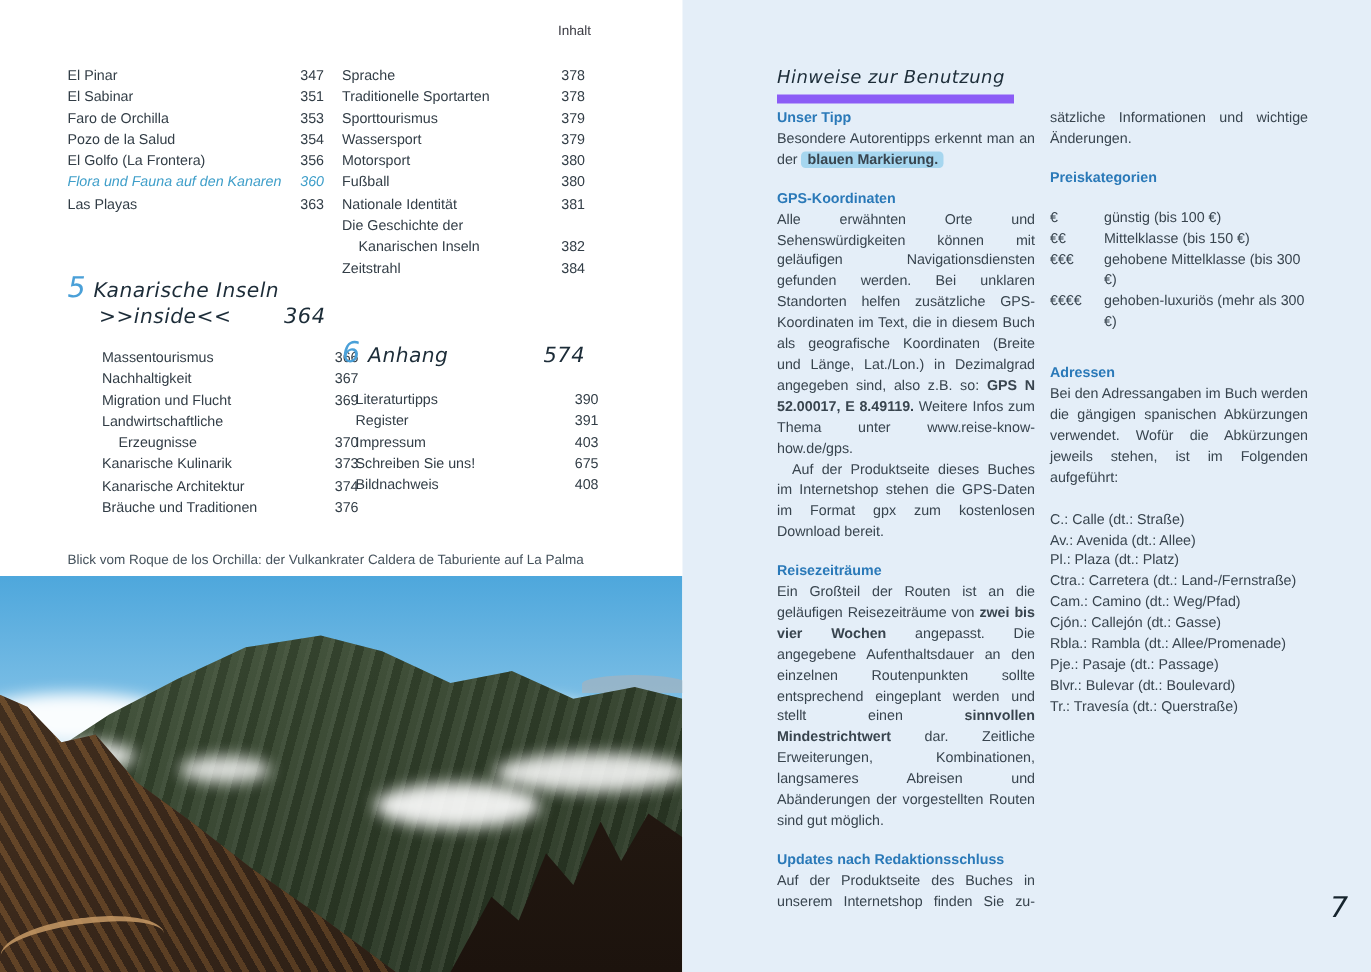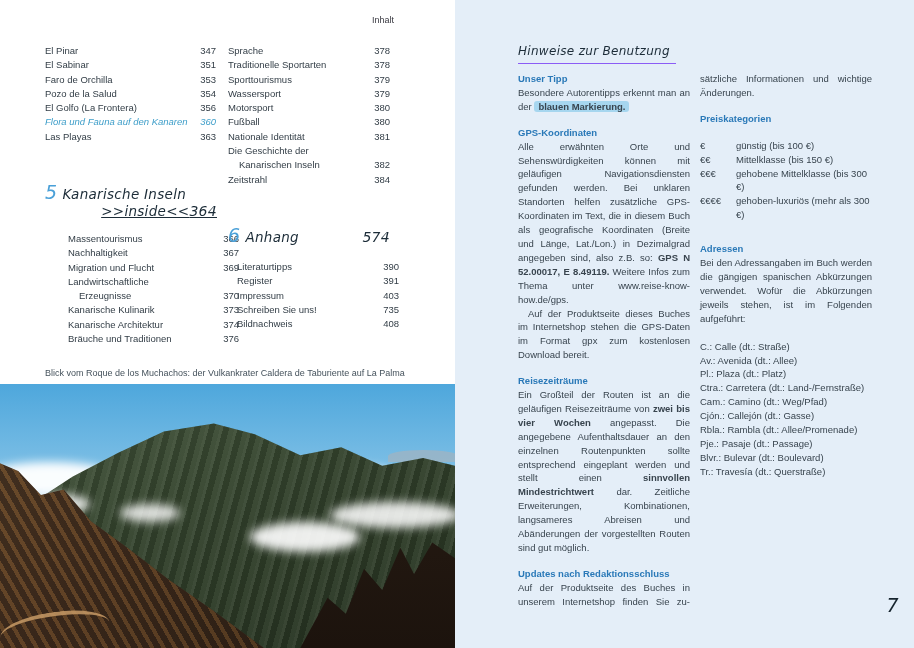--- a/index.html
+++ b/index.html
@@ -20,21 +20,21 @@
   .toc-row.italic { color:#3e9ec9; font-style:italic; }
   #toc-col1-top    { left:45px;  top:44px;  width:171px; }
   #toc-col1-bottom { left:32px;  top:232px; width:171px;margin-left:36px; }
   #toc-col2-top    { left:228px; top:44px;  width:162px; }
   #toc-col2-bottom { left:237px; top:260px; width:162px; }
 
   .hand { font-family:"DejaVu Sans", sans-serif; font-style:italic; letter-spacing:.3px; color:#1c2c38; }
   .hand-num { font-size:19px; color:#4aa0d8; font-style:italic; margin-right:5px; }
   .chapter5 { position:absolute; left:45px; top:184px; width:172px; }
   .chapter5 .l1 { font-size:13.5px; line-height:17px; }
-  .chapter5 .l2 { display:flex; justify-content:flex-end; font-size:13.5px; line-height:17px; padding-left:21px;text-decoration:underline; }
+  .chapter5 .l2 { display:flex; justify-content:space-between; font-size:13.5px; line-height:17px; padding-left:21px; }
   .chapter5 .l2 .pg, .chapter6 .pg { font-size:14px; }
   .chapter6 { position:absolute; left:228px; top:224px; width:162px; display:flex; justify-content:space-between; align-items:baseline; }
   .chapter6 .t1 { font-size:13.5px; }
 
   .photo-caption { position:absolute; left:45px; top:368px; font-size:9px; color:#45525c; }
 
   
   .photo { position:absolute; left:0; top:384px; width:455px; height:264px; overflow:hidden; }
   .photo .sky { position:absolute; inset:0;
     background:linear-gradient(#4ea7dc 0%, #7fc0e6 34%, #b9dcf1 58%, #e6f2fa 74%, #eef6fb 100%); }
@@ -56,21 +56,21 @@
     clip-path:polygon(0 30%,4% 33%,9% 42%,14% 40%,20% 52%,28% 62%,37% 74%,47% 86%,58% 100%,0 100%); }
   .fg-rock-right { position:absolute; inset:0;
     background:linear-gradient(#2a1e15,#1c130d);
     clip-path:polygon(100% 100%,66% 100%,72% 81%,76% 87%,80% 70%,84% 78%,88% 62%,91% 72%,95% 60%,100% 66%); }
   .path-track { position:absolute; left:0px; top:228px; width:110px; height:36px;
     border-top:4px solid #c79a66; border-radius:50%; transform:rotate(-8deg); opacity:.85; }
 
   
   .page-right { position:absolute; left:455px; top:0; width:459px; height:648px; background:#e4eef8; }
   .hb-header { position:absolute; left:63px; top:44px; width:158px; font-size:12px;
-    padding-bottom:5px; border-bottom:1px solid #8b5cf6; }
+    padding-bottom:5px; border-bottom:6px solid #8b5cf6; }
   .hb-col { position:absolute; top:66px; width:172px; font-size:9.5px; line-height:13.9px; text-align:justify; }
   #hb-col1 { left:63px; }
   #hb-col2 { left:245px; }
   .hb-col h3 { font-size:9.5px; line-height:13.9px; color:#2a79b8; margin:12px 0 0 0; text-align:left; }
   .hb-col p.para { margin:0; }
   .hb-col p.first-indent { text-indent:10px; }
   .hb-col p.cont { text-align-last:justify; }
   .hb-col .b { font-weight:bold; }
   .hb-col .hl { background:#a6d6ef; border-radius:3px; padding:0 4px; }
   .price-list { margin-top:13px; }
@@ -221,29 +221,29 @@
       <div class="toc-row">
         <span class="lbl">Register</span>
         <span class="pg">391</span>
       </div>
       <div class="toc-row">
         <span class="lbl">Impressum</span>
         <span class="pg">403</span>
       </div>
       <div class="toc-row">
         <span class="lbl">Schreiben Sie uns!</span>
-        <span class="pg">735</span>
+        <span class="pg">675</span>
       </div>
       <div class="toc-row">
         <span class="lbl">Bildnachweis</span>
         <span class="pg">408</span>
       </div>
     </div>
 
-  <div class="photo-caption">Blick vom Roque de los Muchachos: der Vulkankrater Caldera de Taburiente auf La Palma</div>
+  <div class="photo-caption">Blick vom Roque de los Orchilla: der Vulkankrater Caldera de Taburiente auf La Palma</div>
 
   <div class="photo">
     <div class="sky"></div>
     <div class="far-island"></div>
     <div class="far-volcano"></div>
     <div class="cloud" style="left:-20px; top:78px; width:140px; height:34px;"></div>
     <div class="cloud" style="left:90px;  top:92px; width:160px; height:30px;"></div>
     <div class="cloud" style="left:230px; top:80px; width:180px; height:34px;"></div>
     <div class="cloud" style="left:370px; top:88px; width:110px; height:26px;"></div>
     <div class="mid-mountain"></div>

